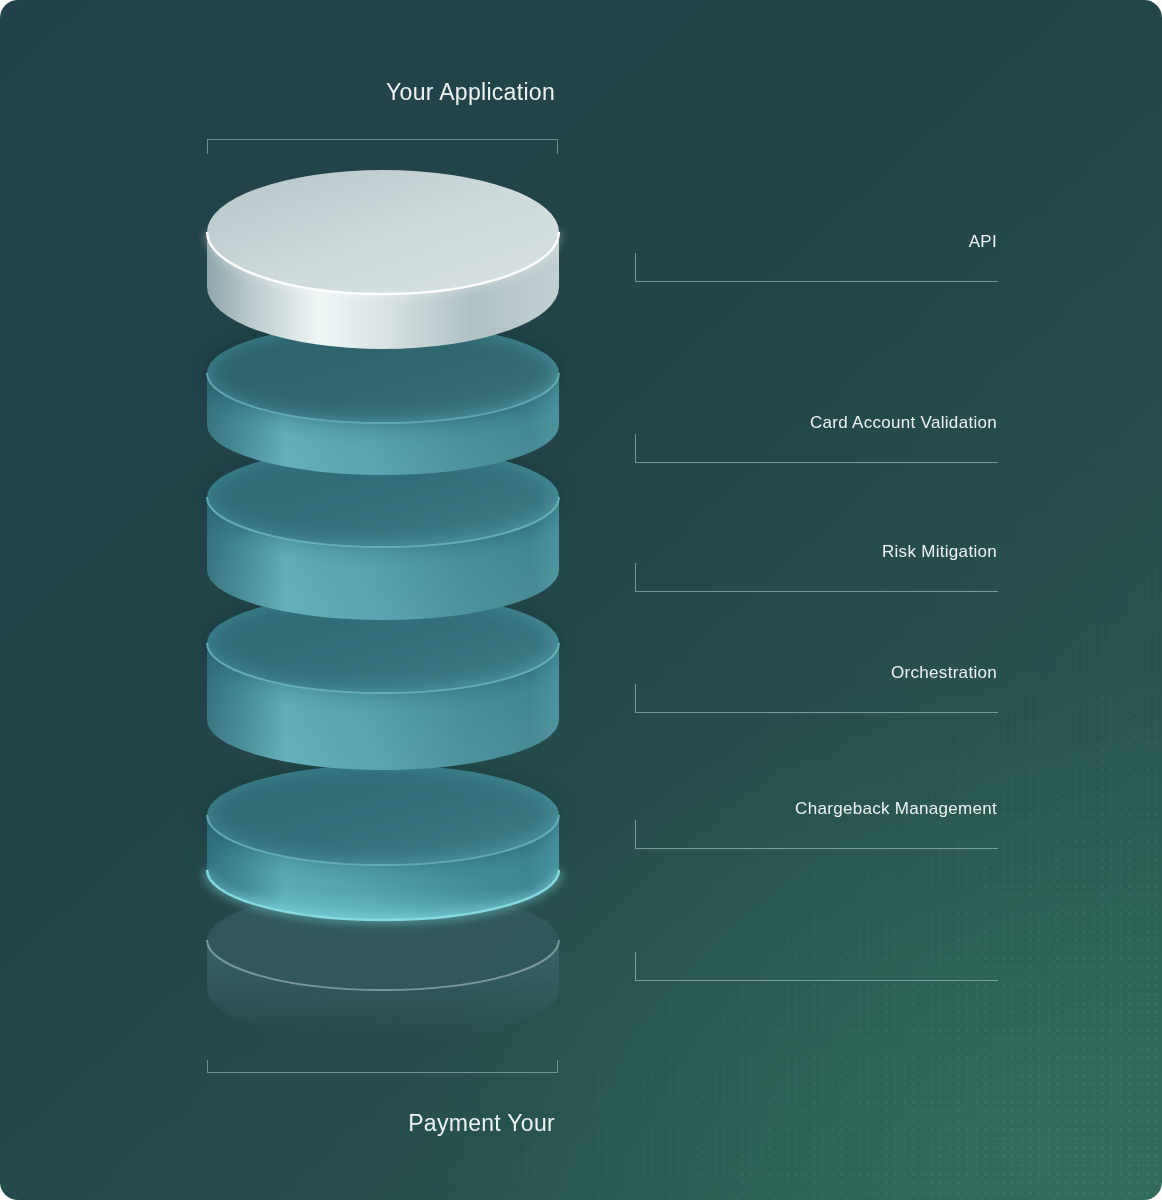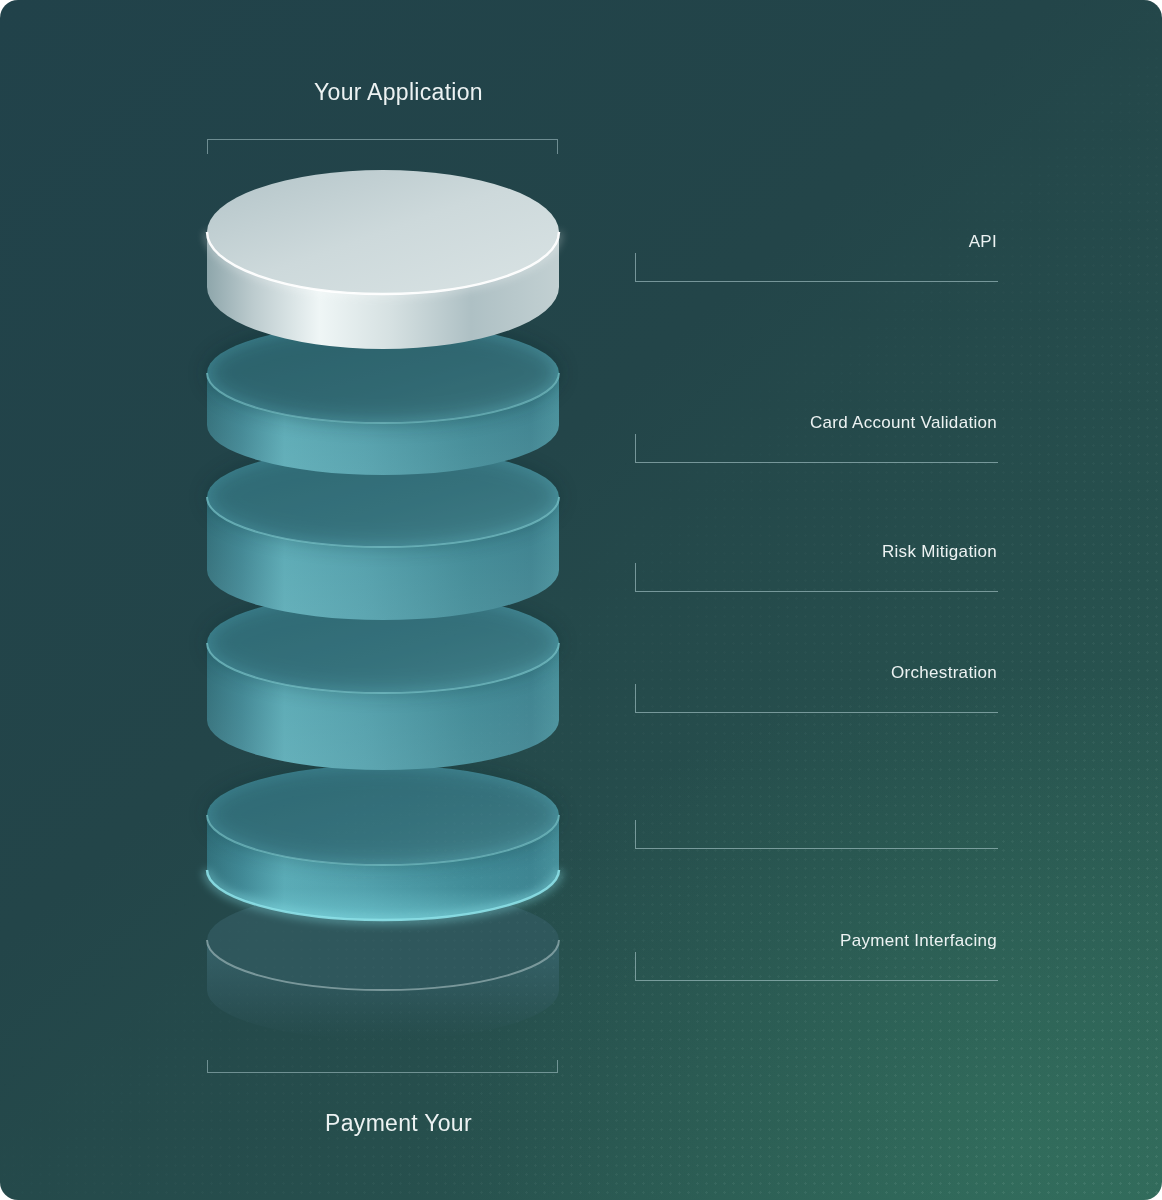--- a/index.html
+++ b/index.html
@@ -18,22 +18,22 @@
     background-image:radial-gradient(rgba(220,245,238,0.10) 1px, transparent 1.3px);
     background-size:9px 9px;
     -webkit-mask-image:linear-gradient(315deg, rgba(0,0,0,0.9), transparent 55%);
             mask-image:linear-gradient(315deg, rgba(0,0,0,0.9), transparent 55%);
   }
   .title{
     position:absolute;
     color:#ecf2f2;
     font-size:23px;
     letter-spacing:0.3px;
-    text-align:center;
-    width:349px;left:224px;
+    text-align:right;
+    width:349px;left:206px;
   }
   .title.top{top:79px;}
   .title.bottom{top:1110px;}
   .bracket{
     position:absolute;left:207px;width:349px;
     border-color:rgba(173,203,206,0.55);
     border-style:solid;border-width:0;
   }
   .bracket.top{
     top:139px;height:14px;
@@ -176,23 +176,23 @@
   </div>
   <div class="callout" style="top:401px">
     <div class="callout-label">Card Account Validation</div>
     <div class="callout-line"></div>
   </div>
   <div class="callout" style="top:651px">
     <div class="callout-label">Orchestration</div>
     <div class="callout-line"></div>
   </div>
   <div class="callout" style="top:787px">
+    <div class="callout-label">Chargeback Management</div>
     <div class="callout-line"></div>
   </div>
   <div class="callout" style="top:919px">
-    <div class="callout-label">Payment Interfacing</div>
     <div class="callout-line"></div>
   </div>
 
   <div class="bracket bottom"></div>
   <div class="title bottom">Payment Your</div>
 
 </div>
 
 </body></html>

